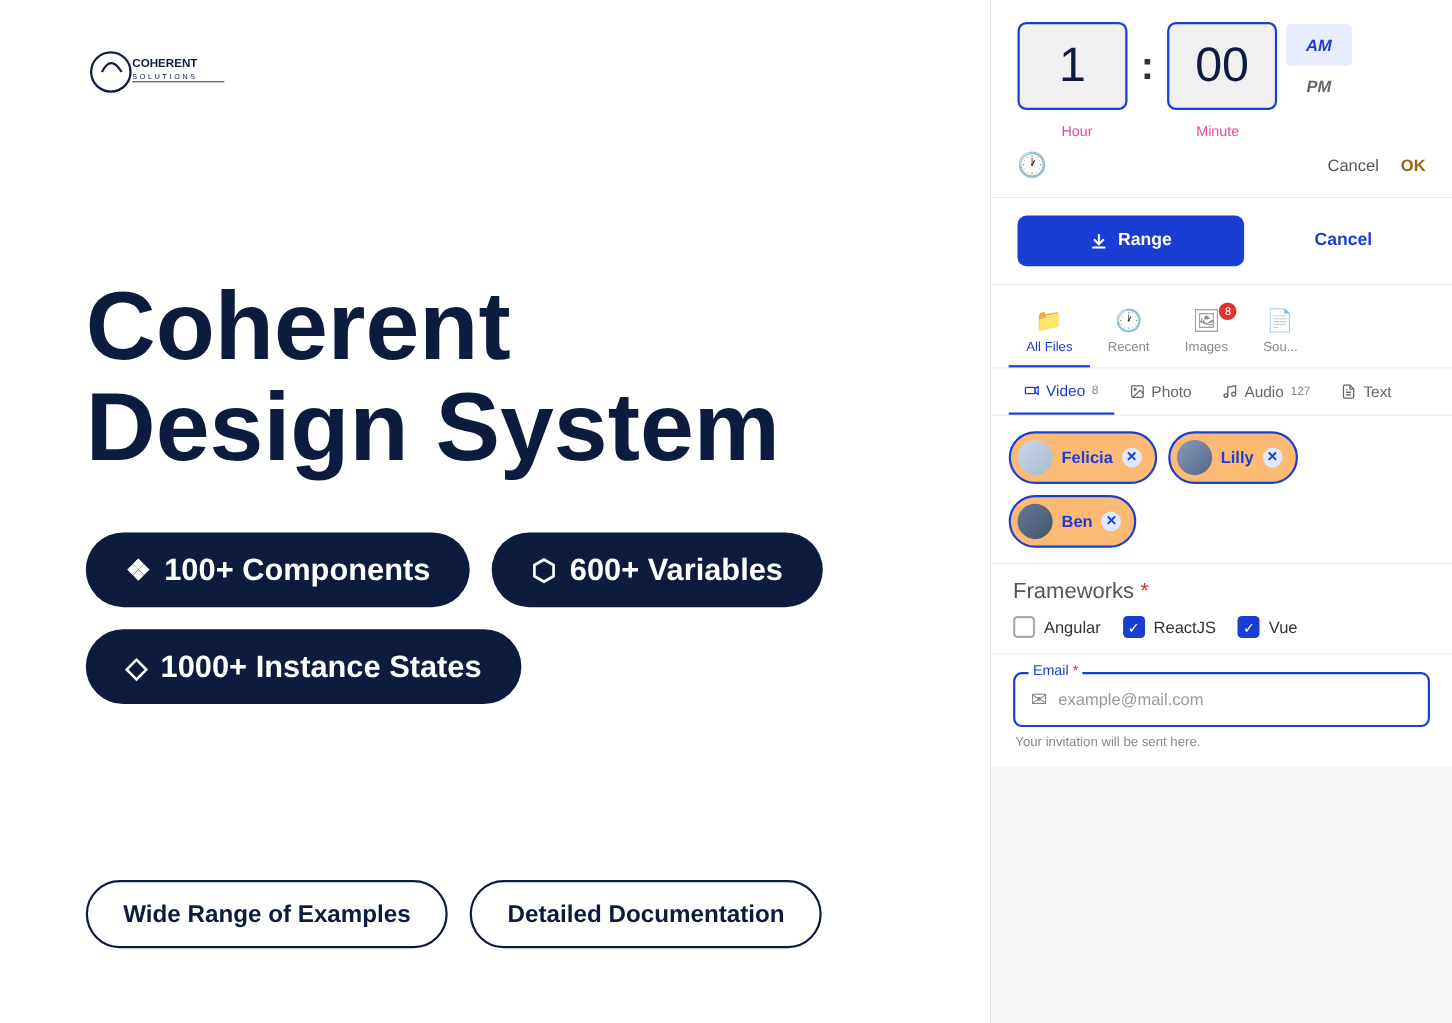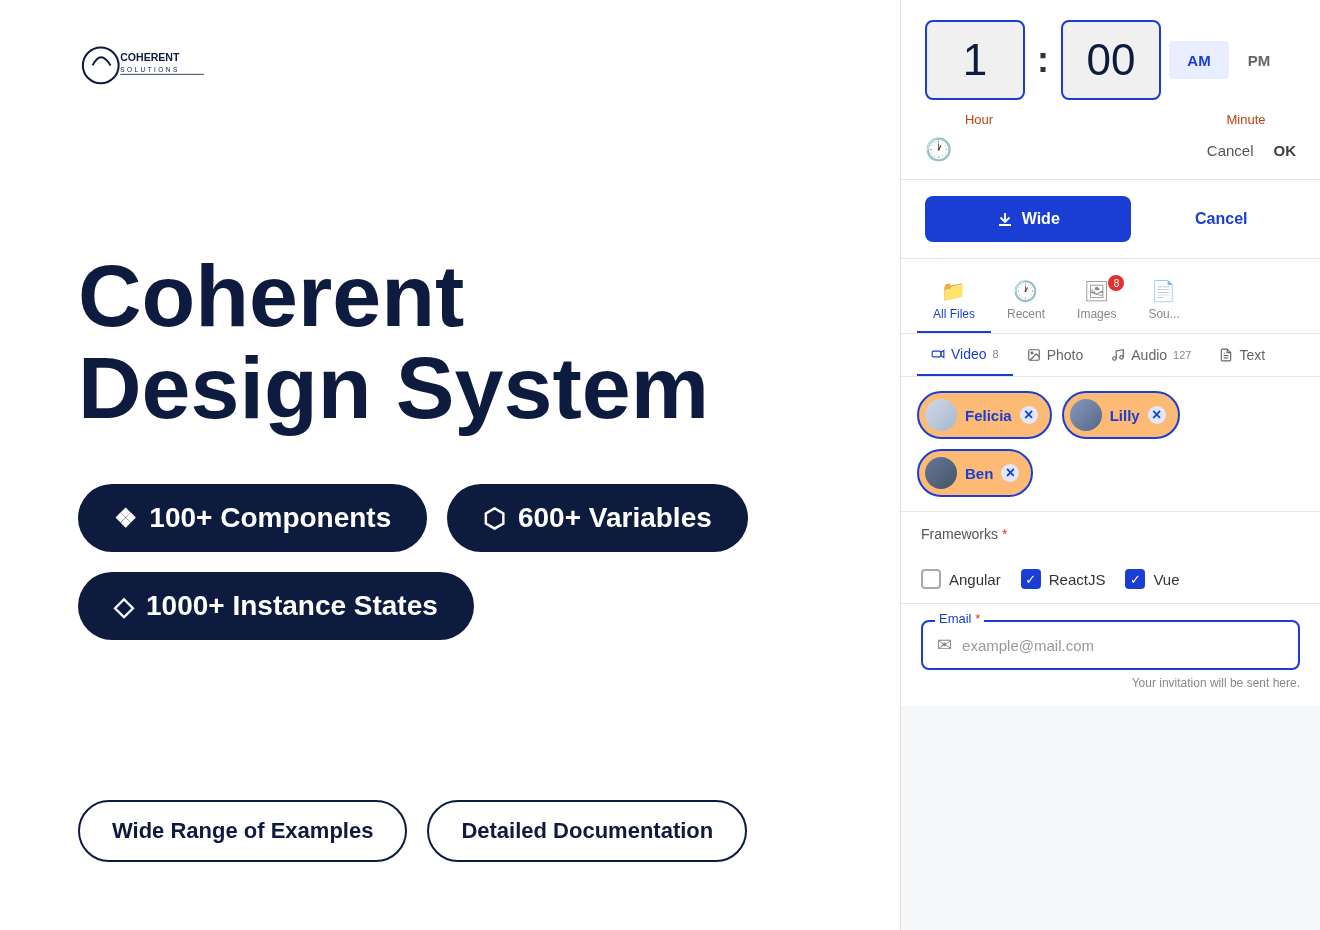--- a/index.html
+++ b/index.html
@@ -127,22 +127,23 @@
 
     .time-colon {
       font-size: 36px;
       font-weight: 600;
       color: #333;
       padding: 0 4px;
     }
 
     .ampm-col {
       display: flex;
-      flex-direction: row;
+      flex-direction: column;
       gap: 0;
+      font-style: italic;
     }
 
     .ampm-btn {
       width: 60px;
       height: 38px;
       display: flex;
       align-items: center;
       justify-content: center;
       font-size: 15px;
       font-weight: 600;
@@ -157,23 +158,22 @@
 
     .ampm-btn.inactive {
       background: #fff;
       color: #666;
     }
 
     .time-labels {
       display: flex;
       gap: 8px;
       font-size: 13px;
-      color: #c2410c;
+      color: #ec4899;
       margin-left: 4px;
-      justify-content: space-between;
     }
 
     .time-label-hour { width: 100px; text-align: center; }
     .time-label-min { width: 100px; text-align: center; margin-left: 20px; }
 
     .time-footer {
       display: flex;
       align-items: center;
       justify-content: space-between;
       padding-top: 10px;
@@ -192,21 +192,21 @@
     .btn-text-cancel {
       color: #555;
       font-size: 15px;
       font-weight: 500;
       cursor: pointer;
       background: none;
       border: none;
     }
 
     .btn-text-ok {
-      color: #404040;
+      color: #a16207;
       font-size: 15px;
       font-weight: 700;
       cursor: pointer;
       background: none;
       border: none;
     }
 
     
     .action-buttons-section {
       background: #fff;
@@ -433,23 +433,23 @@
     }
 
     
     .frameworks-section {
       background: #fff;
       padding: 14px 20px;
       border-bottom: 1px solid #e8e8e8;
     }
 
     .frameworks-label {
-      font-size: 14px;
+      font-size: 20px;
       color: #555;
-      margin-bottom: 27px;
+      margin-bottom: 10px;
     }
 
     .frameworks-label span.req {
       color: #e03030;
     }
 
     .frameworks-row {
       display: flex;
       gap: 20px;
       align-items: center;
@@ -480,21 +480,20 @@
       align-items: center;
       justify-content: center;
       color: #fff;
       font-size: 13px;
     }
 
     
     .email-section {
       background: #fff;
       padding: 16px 20px;
-      text-align: right;
     }
 
     .email-field-wrapper {
       border: 2px solid #1a3ed4;
       border-radius: 8px;
       padding: 12px 14px;
       position: relative;
     }
 
     .email-label {
@@ -615,21 +614,21 @@
       </div>
     </div>
   </div>
 
   <div class="action-buttons-section">
     <div class="btn-row">
       <button class="btn-primary">
         <svg width="18" height="18" viewBox="0 0 24 24" fill="none" stroke="white" stroke-width="2.5">
           <path d="M12 16V4M6 10l6 6 6-6M4 20h16"></path>
         </svg>
-        <span>Wide</span>
+        <span>Range</span>
       </button>
       <button class="btn-cancel-text">Cancel</button>
     </div>
   </div>
 
   <div class="file-tabs-section">
     <div class="file-tabs-row">
       <div class="file-tab active">
         <span class="file-tab-icon">📁</span>
         <span>All Files</span>

